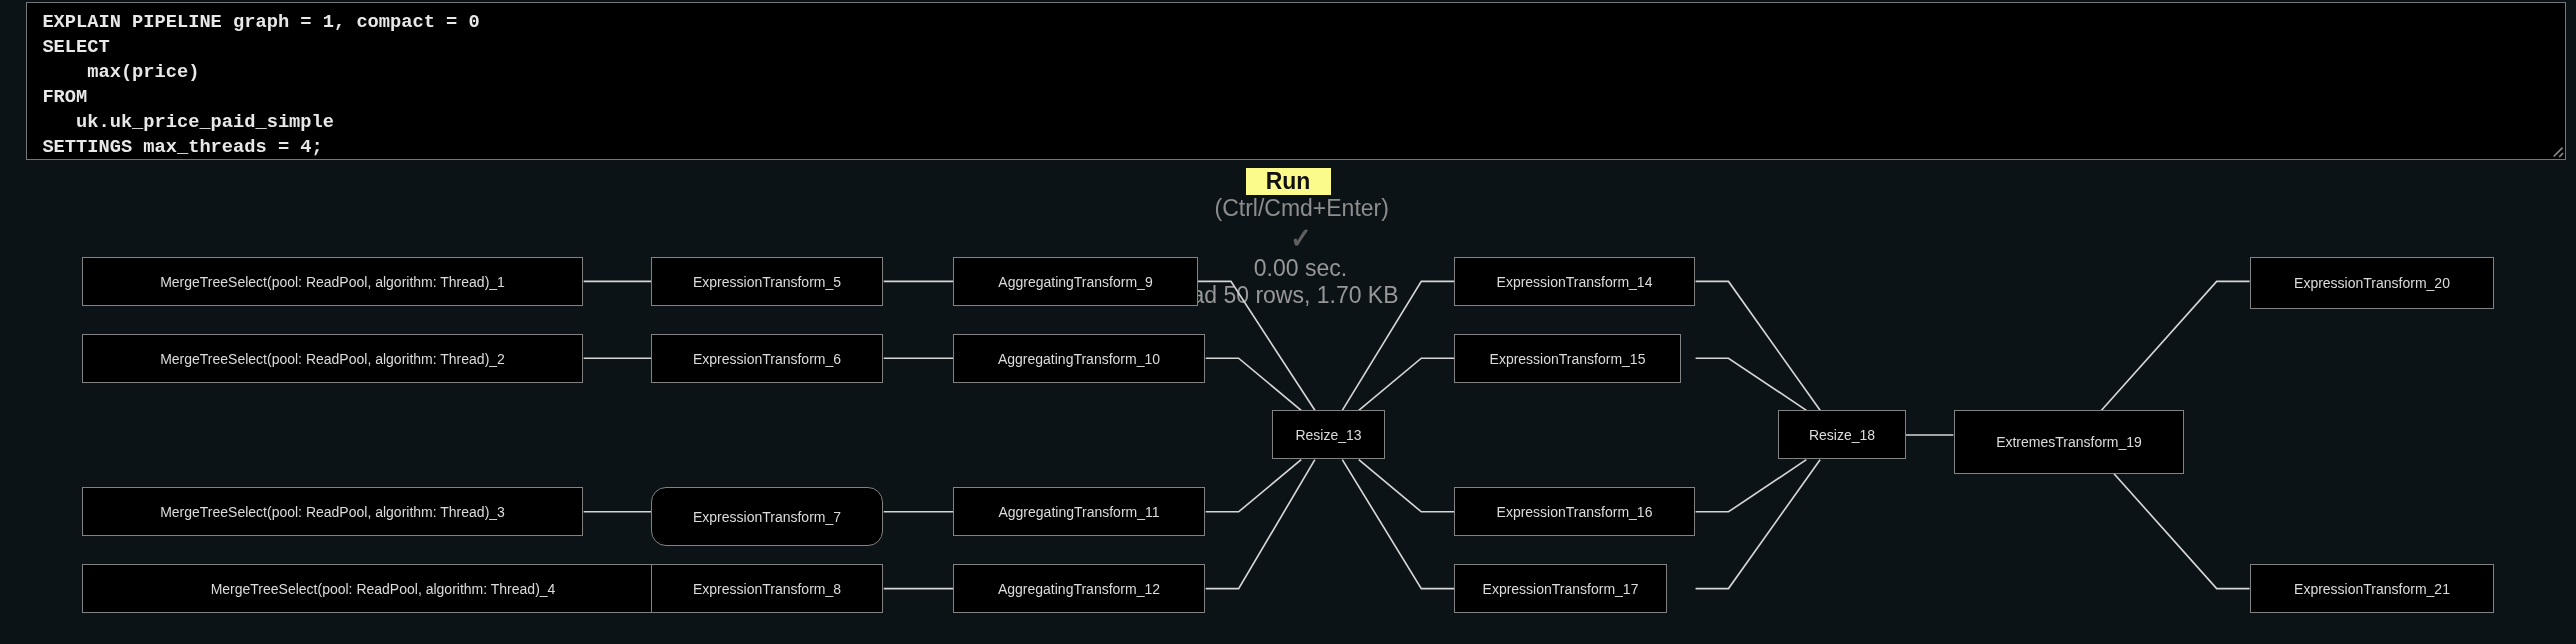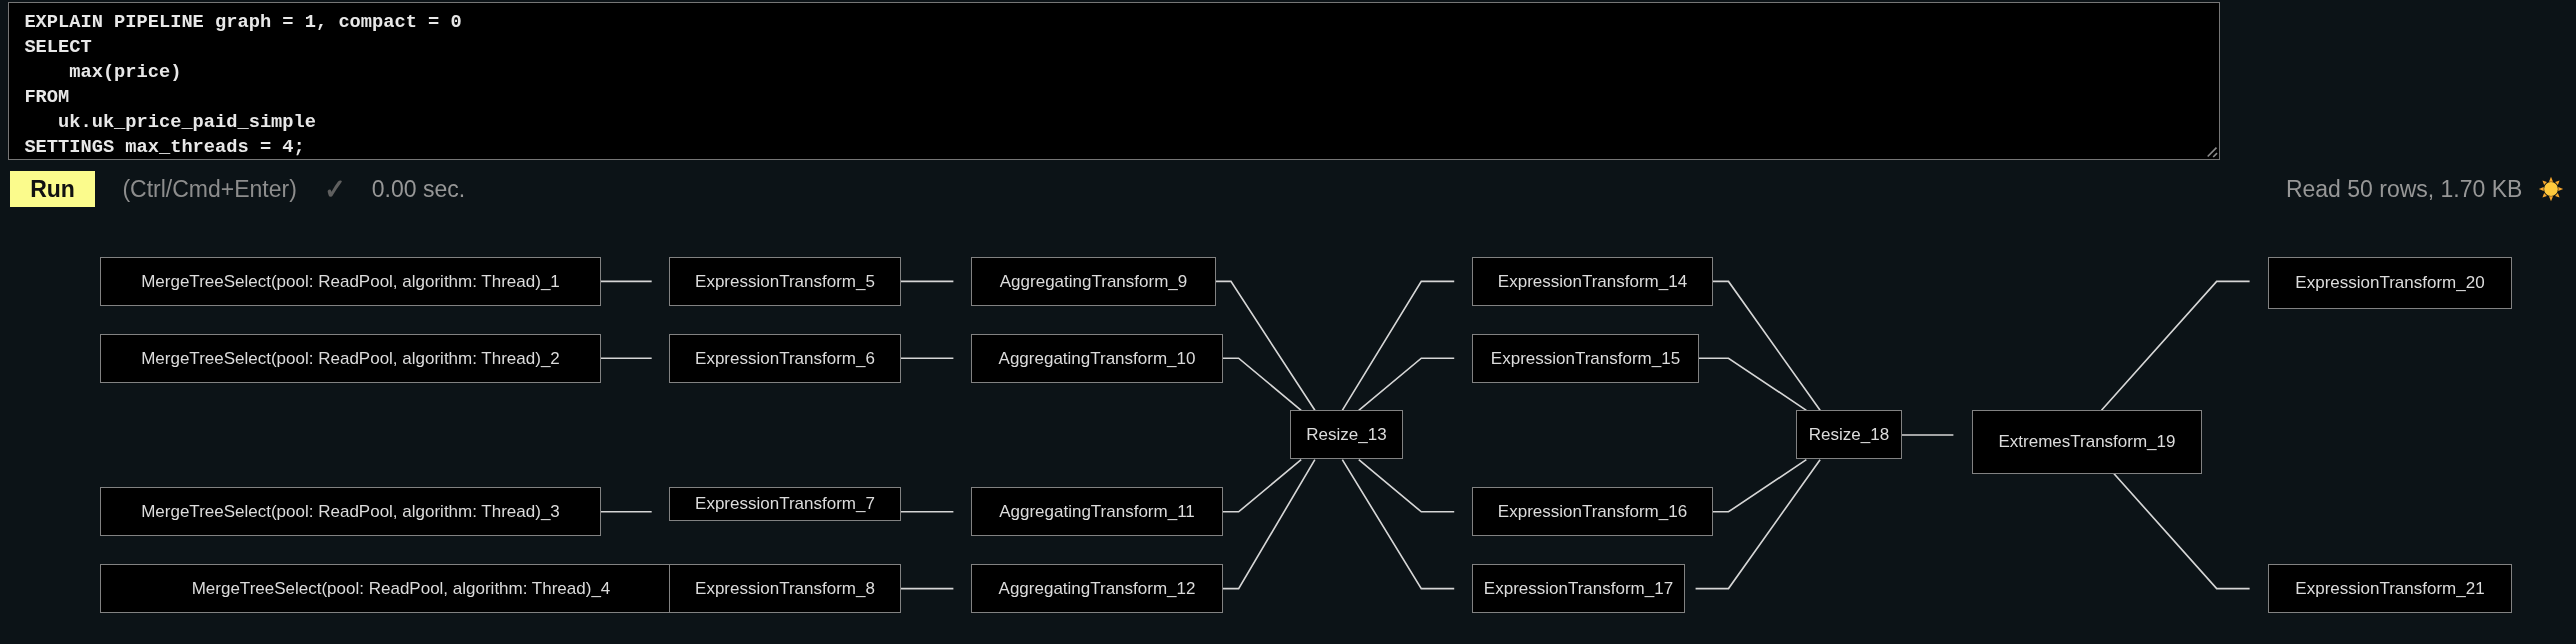--- a/index.html
+++ b/index.html
@@ -21,22 +21,22 @@
   html,body{width:2576px;height:644px;}
   body{
     background:var(--page-bg);
     font-family:"Liberation Sans",sans-serif;
     overflow:hidden;
     position:relative;
   }
   
   .editor{
     position:absolute;
-    left:8px; top:2.2px;
-    width:2212px; height:158px;
+    left:26px; top:2.2px;
+    width:2540px; height:158px;
     background:var(--editor-bg);
     border:1.6px solid var(--editor-border);
   }
   .editor pre{
     font-family:"Liberation Mono",monospace;
     font-weight:bold;
     font-size:18.7px;
     line-height:25px;
     color:var(--editor-text);
     padding:6.6px 15.4px;
@@ -48,20 +48,21 @@
     width:18.7px; height:18.7px;
   }
   .grip line{stroke:#8a8a8a;stroke-width:3;}
   
   .toolbar{
     position:absolute;
     left:10px; top:168px;
     width:2556px; height:42px;
     display:flex;
     align-items:center;
+    flex-direction:column;
   }
   .run{
     width:85px; height:36px;
     background:var(--run-bg);
     color:var(--run-text);
     border:none;
     font-family:"Liberation Sans",sans-serif;
     font-size:23px;
     font-weight:bold;
     cursor:pointer;
@@ -109,26 +110,25 @@
   .graph polyline{
     fill:none;
     stroke:var(--edge-color);
     stroke-width:3;
   }
   .node{
     position:absolute;
     background:var(--node-bg);
     border:1.6px solid var(--node-border);
     color:var(--node-text);
-    font-size:17px;
+    font-size:14px;
     display:flex;
     align-items:center;
     justify-content:center;
     white-space:nowrap;
-    margin-left:18px;
   }
 </style>
 </head>
 <body>
 
 <div class="editor">
   <pre>EXPLAIN PIPELINE graph = 1, compact = 0
 SELECT
     max(price)
 FROM
@@ -188,30 +188,30 @@
       <polyline points="3830,748 4040,513 4100,513"></polyline>
       <polyline points="3830,838 4040,1073 4100,1073"></polyline>
     </svg>
   <div id="nodes">
       <div class="node" style="left: 82px; top: 257px; width: 501px; height: 49px;">MergeTreeSelect(pool: ReadPool, algorithm: Thread)_1</div>
       <div class="node" style="left: 82px; top: 334px; width: 501px; height: 49px;">MergeTreeSelect(pool: ReadPool, algorithm: Thread)_2</div>
       <div class="node" style="left: 82px; top: 487px; width: 501px; height: 49px;">MergeTreeSelect(pool: ReadPool, algorithm: Thread)_3</div>
       <div class="node" style="left: 82px; top: 564px; width: 602px; height: 49px; text-align: center;">MergeTreeSelect(pool: ReadPool, algorithm: Thread)_4</div>
       <div class="node" style="left: 651px; top: 257px; width: 232px; height: 49px;">ExpressionTransform_5</div>
       <div class="node" style="left: 651px; top: 334px; width: 232px; height: 49px;">ExpressionTransform_6</div>
-      <div class="node" style="left: 651px; top: 487px; width: 232px; height: 34px;">ExpressionTransform_7</div>
+      <div class="node" style="left: 651px; top: 487px; width: 232px; height: 59px; border-radius: 15px;">ExpressionTransform_7</div>
       <div class="node" style="left: 651px; top: 564px; width: 232px; height: 49px;">ExpressionTransform_8</div>
       <div class="node" style="left: 953px; top: 257px; width: 245px; height: 49px;">AggregatingTransform_9</div>
       <div class="node" style="left: 953px; top: 334px; width: 252px; height: 49px;">AggregatingTransform_10</div>
       <div class="node" style="left: 953px; top: 487px; width: 252px; height: 49px;">AggregatingTransform_11</div>
       <div class="node" style="left: 953px; top: 564px; width: 252px; height: 49px;">AggregatingTransform_12</div>
       <div class="node" style="left: 1272px; top: 410px; width: 113px; height: 49px;">Resize_13</div>
       <div class="node" style="left: 1454px; top: 257px; width: 241px; height: 49px;">ExpressionTransform_14</div>
       <div class="node" style="left: 1454px; top: 334px; width: 227px; height: 49px;">ExpressionTransform_15</div>
       <div class="node" style="left: 1454px; top: 487px; width: 241px; height: 49px;">ExpressionTransform_16</div>
       <div class="node" style="left: 1454px; top: 564px; width: 213px; height: 49px;">ExpressionTransform_17</div>
-      <div class="node" style="left: 1778px; top: 410px; width: 106px; height: 49px;">Resize_18</div>
+      <div class="node" style="left: 1778px; top: 410px; width: 128px; height: 49px;">Resize_18</div>
       <div class="node" style="left: 1954px; top: 410px; width: 230px; height: 64px;">ExtremesTransform_19</div>
       <div class="node" style="left: 2250px; top: 257px; width: 244px; height: 52px;">ExpressionTransform_20</div>
       <div class="node" style="left: 2250px; top: 564px; width: 244px; height: 49px;">ExpressionTransform_21</div>
     </div>
 </div>
 
 
 </body></html>

